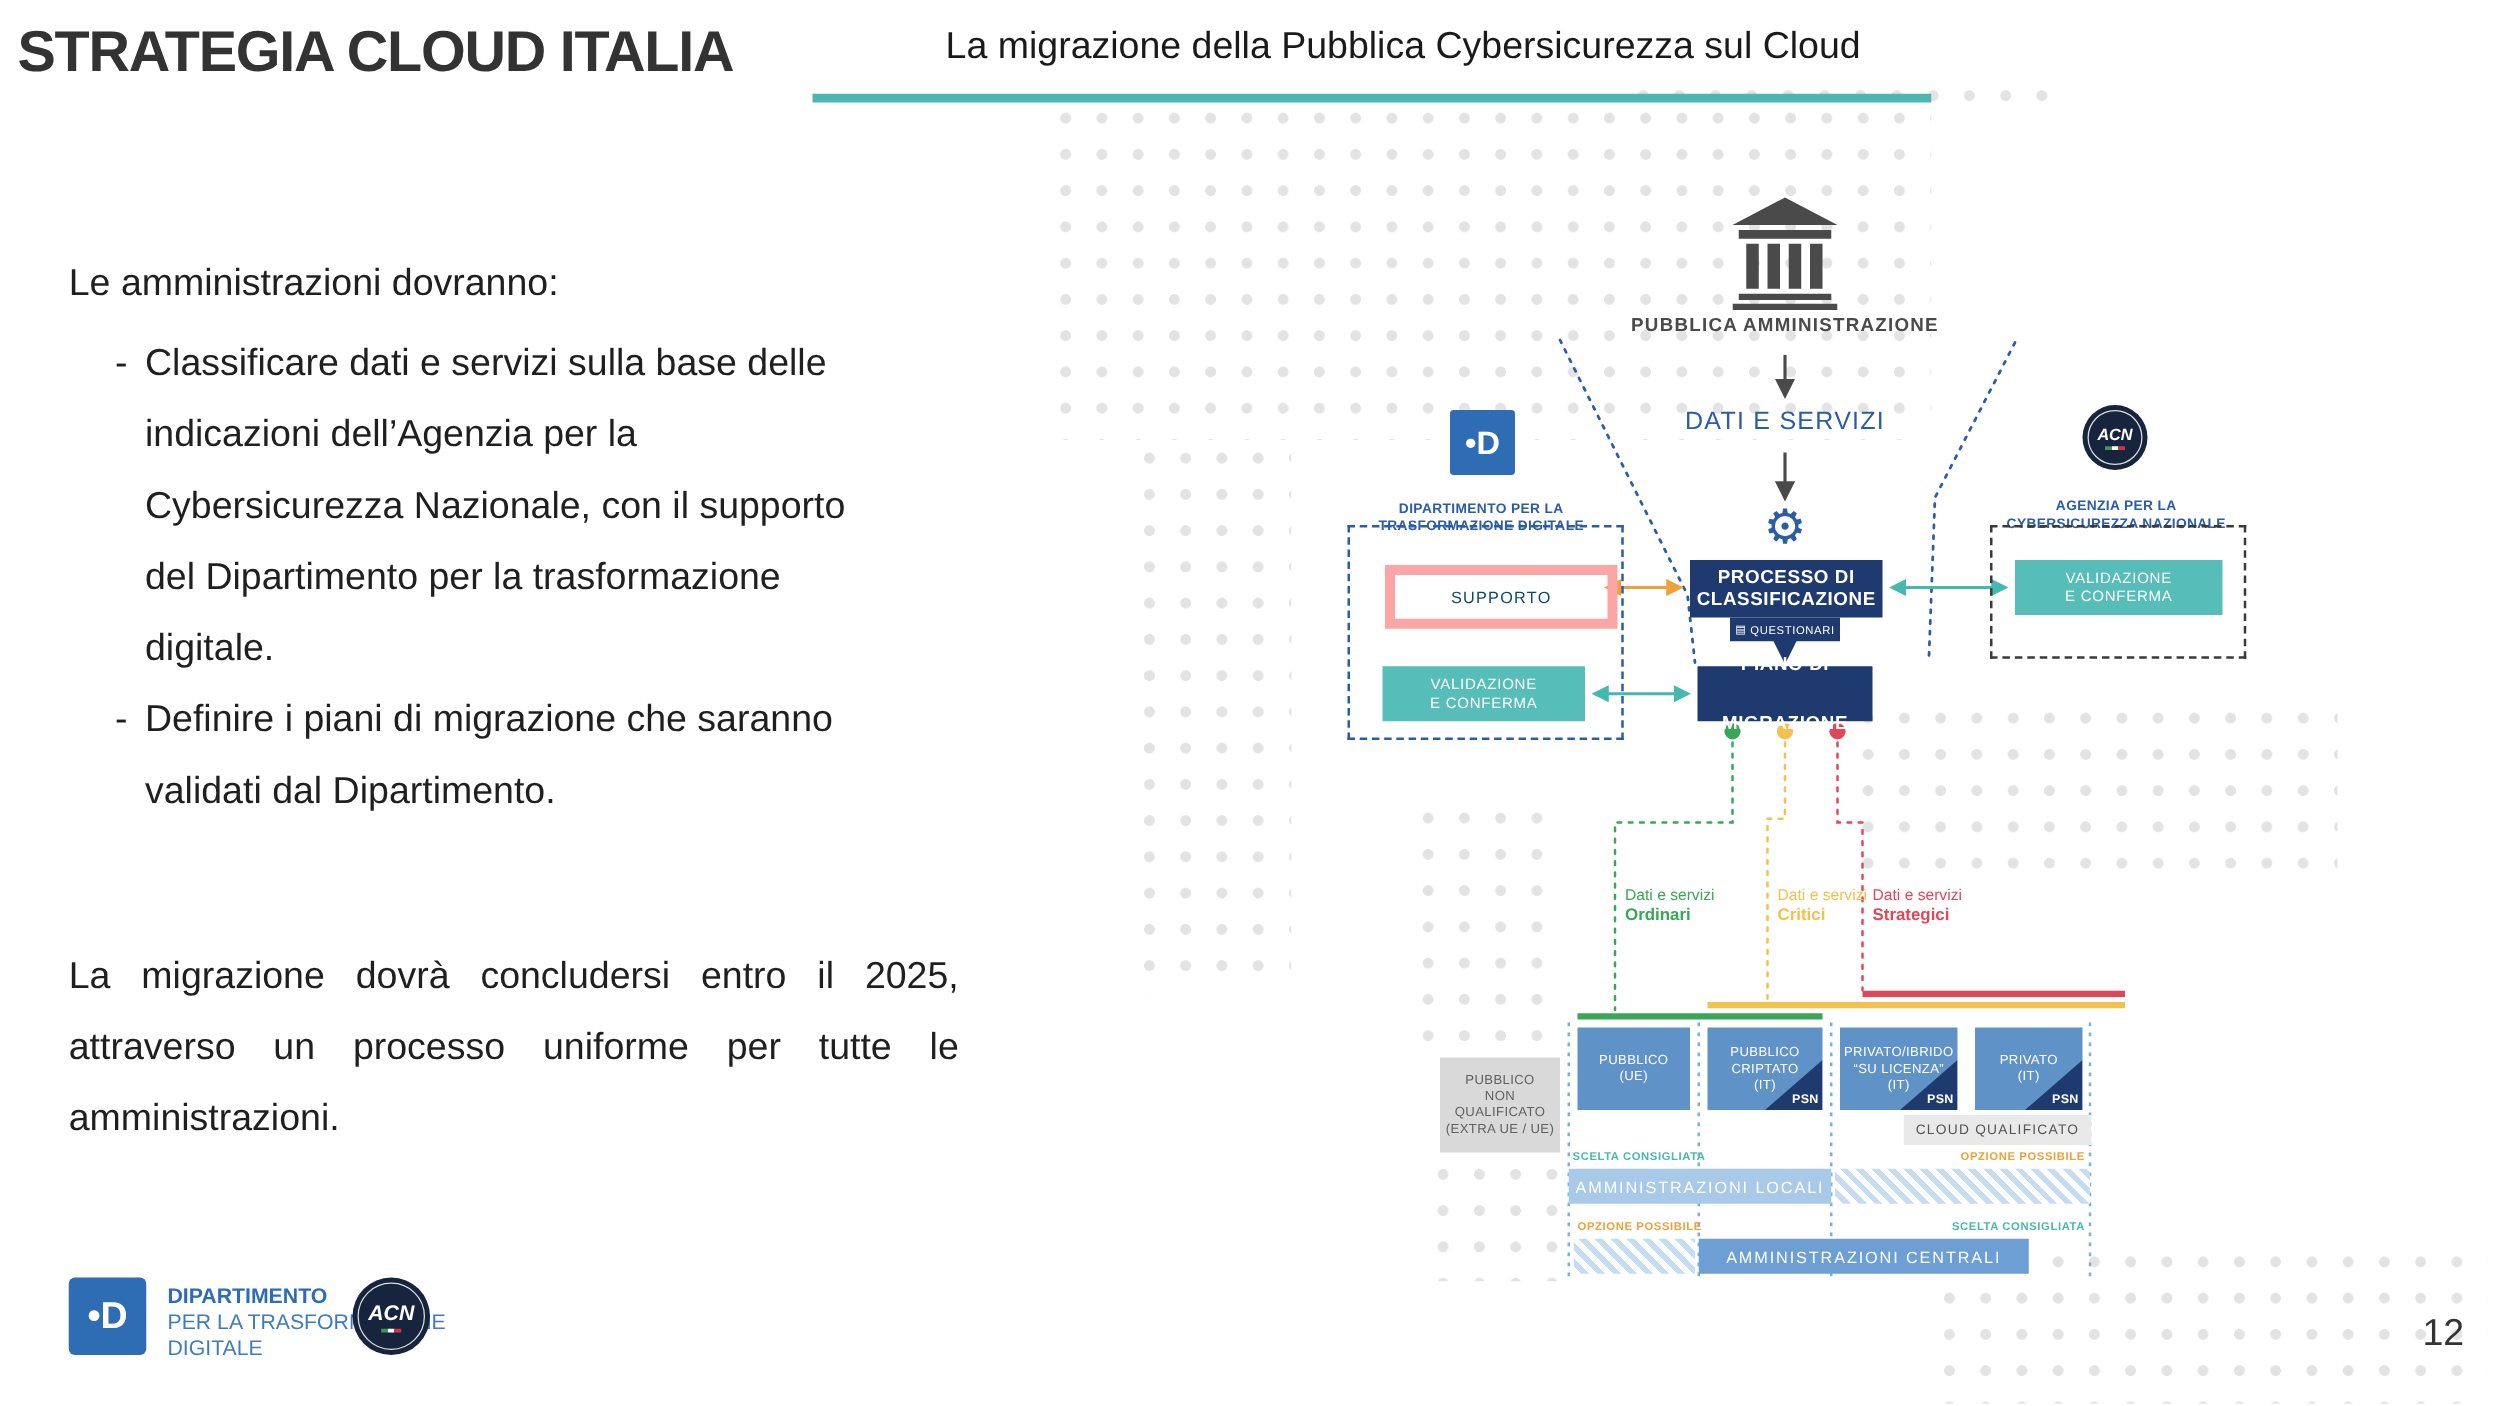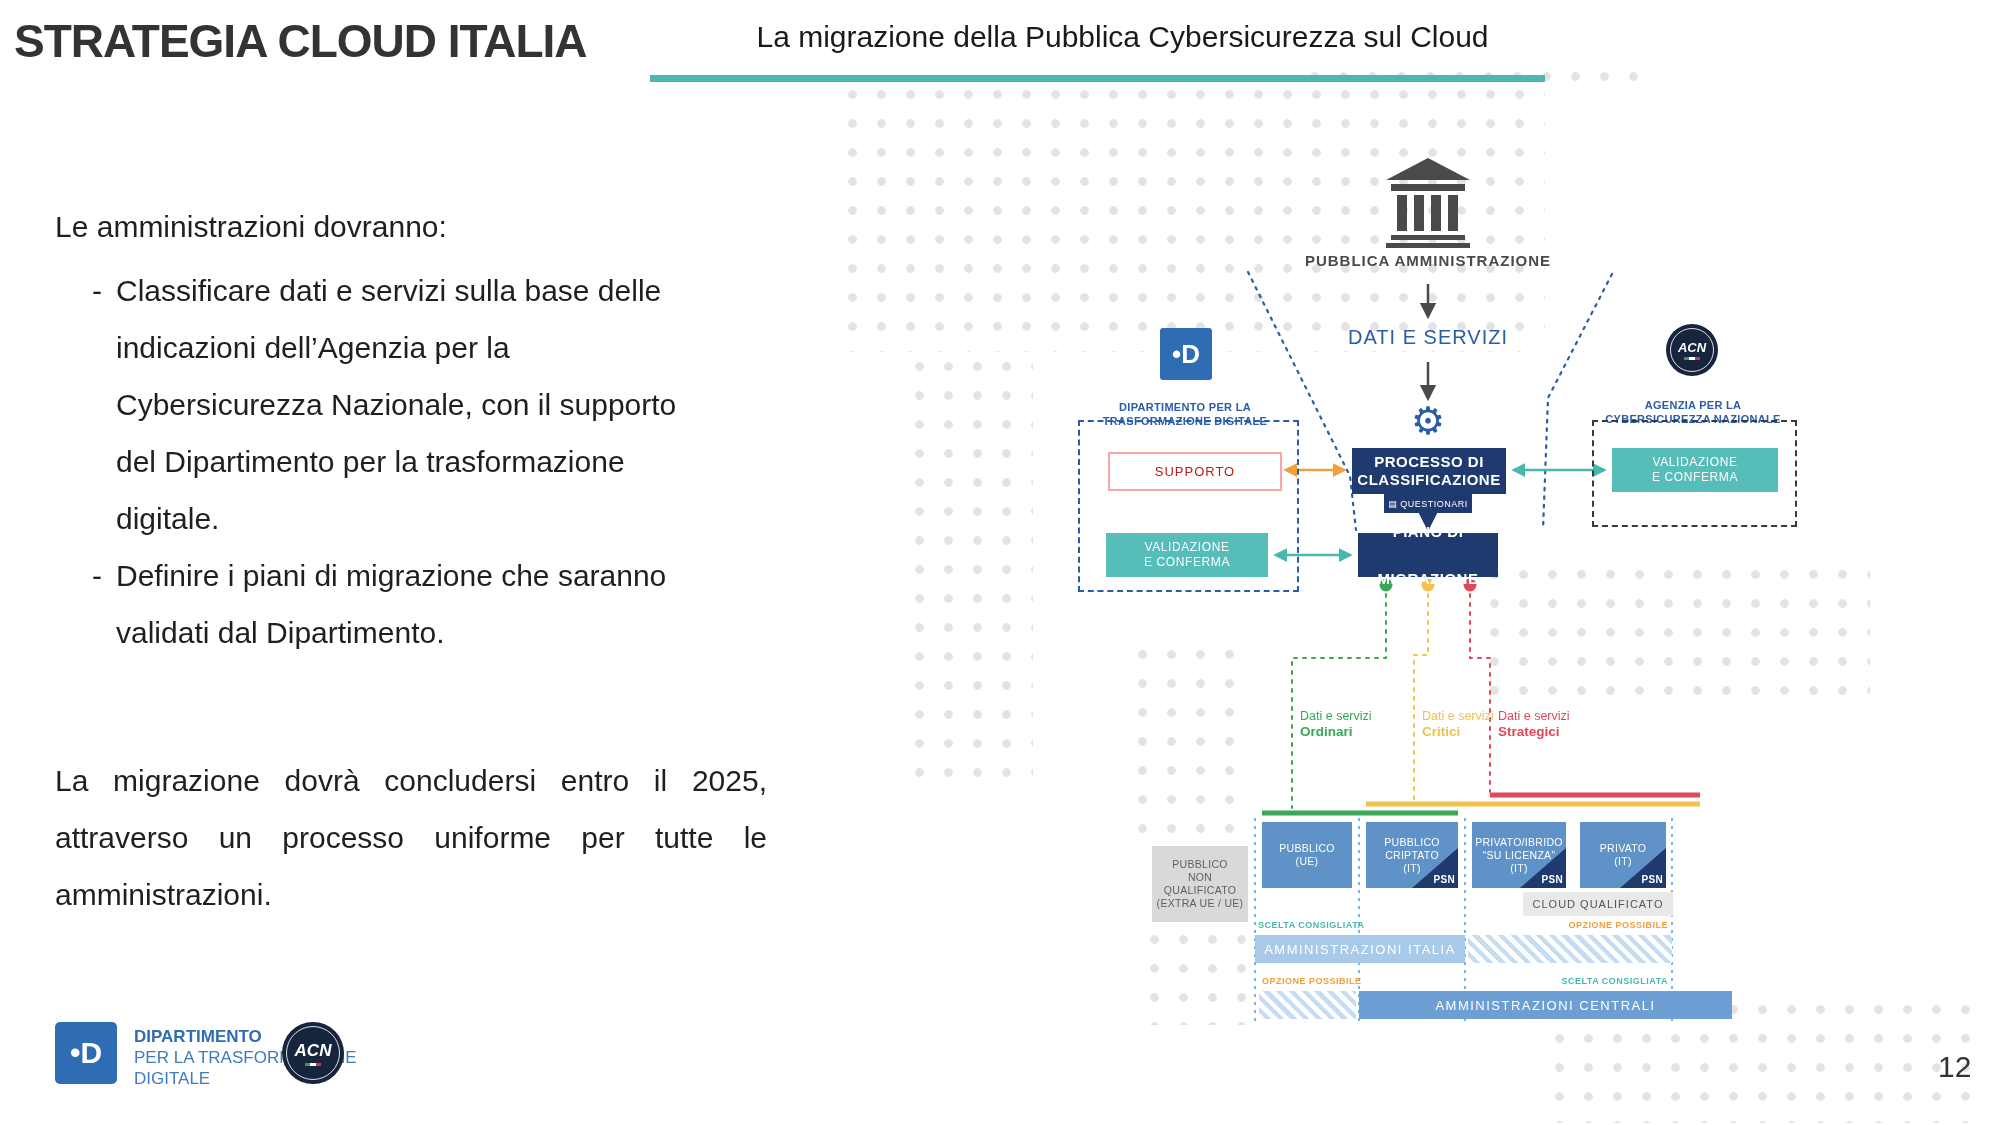--- a/index.html
+++ b/index.html
@@ -141,21 +141,21 @@
   <div class="el" style="left:1268px;top:252px;width:320px;text-align:center;font-size:15px;font-weight:700;letter-spacing:1px;color:#4a4a4a;">PUBBLICA AMMINISTRAZIONE</div>
   <div class="el" style="left:1328px;top:326px;width:200px;text-align:center;font-size:20px;letter-spacing:1px;color:#2a5ca8;">DATI E SERVIZI</div>
   <div class="el icon-font" style="left:1402px;top:400px;width:52px;text-align:center;font-size:38px;color:#2a5ca8;line-height:42px;">⚙</div>
 
   <div class="el d-square" style="left:1160px;top:328px;width:52px;height:52px;font-size:26px;">•D</div>
   <div class="el blue-label" style="left:1090px;top:386px;width:190px;">
     <span style="display:block">DIPARTIMENTO PER LA</span>
     <span style="display:block">TRASFORMAZIONE DIGITALE</span>
   </div>
   <div class="el dash-blue" style="left:1078px;top:420px;width:217px;height:168px;"></div>
-  <div class="el" style="left:1108px;top:452px;width:170px;height:35px;border:2px solid #fca5a5;color:#b91c1c;font-size:13px;
+  <div class="el" style="left:1108px;top:452px;width:170px;height:35px;border:8px solid #fca5a5;color:#0c4a6e;font-size:13px;
        letter-spacing:1px;display:flex;align-items:center;justify-content:center;">SUPPORTO</div>
   <div class="el teal-box" style="left:1106px;top:533px;width:162px;height:44px;">
     <span>VALIDAZIONE</span>
     <span>E CONFERMA</span>
   </div>
 
   <div class="el acn-circle" style="left:1666px;top:324px;width:52px;height:52px;font-size:13px;">
     <span>ACN</span>
     <span class="flagbar"></span>
   </div>
@@ -225,27 +225,27 @@
     <span>(IT)</span>
     <div class="psn">
         <span>PSN</span>
       </div>
   </div>
   <div class="el" style="left:1523px;top:892px;width:150px;height:24px;background:#e9e9e9;color:#555;font-size:11px;
        letter-spacing:1px;display:flex;align-items:center;justify-content:center;">CLOUD QUALIFICATO</div>
 
   <div class="tag teal" style="left:1258px;top:920px;">SCELTA CONSIGLIATA</div>
   <div class="tag orange" style="left:1468px;top:920px;width:200px;text-align:right;">OPZIONE POSSIBILE</div>
-  <div class="el bar-label" style="left:1255px;top:935px;width:210px;height:28px;background:#a9c9e9;">AMMINISTRAZIONI ITALIA</div>
+  <div class="el bar-label" style="left:1255px;top:935px;width:210px;height:28px;background:#a9c9e9;">AMMINISTRAZIONI LOCALI</div>
   <div class="el hatch" style="left:1468px;top:935px;width:204px;height:28px;"></div>
 
   <div class="tag orange" style="left:1262px;top:976px;">OPZIONE POSSIBILE</div>
   <div class="tag teal" style="left:1468px;top:976px;width:200px;text-align:right;">SCELTA CONSIGLIATA</div>
   <div class="el hatch" style="left:1259px;top:991px;width:97px;height:28px;"></div>
-  <div class="el bar-label" style="left:1359px;top:991px;width:373px;height:28px;background:#6d9fd4;">AMMINISTRAZIONI CENTRALI</div>
+  <div class="el bar-label" style="left:1359px;top:991px;width:264px;height:28px;background:#6d9fd4;">AMMINISTRAZIONI CENTRALI</div>
 
   <div class="el d-square" style="left:55px;top:1022px;width:62px;height:62px;font-size:30px;border-radius:5px;">•D</div>
   <div class="el" style="left:134px;top:1026px;">
     <div class="ftr-line1">DIPARTIMENTO</div>
     <div class="ftr-line">PER LA TRASFORMAZIONE</div>
     <div class="ftr-line">DIGITALE</div>
   </div>
   <div class="el acn-circle" style="left:282px;top:1022px;width:62px;height:62px;font-size:17px;">
     <span>ACN</span>
     <span class="flagbar"></span>

